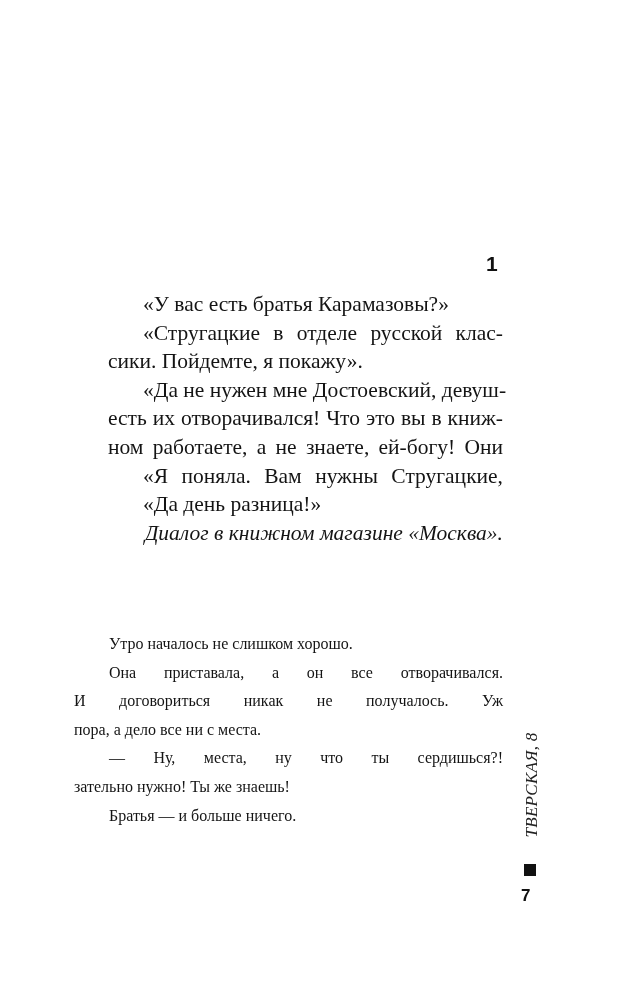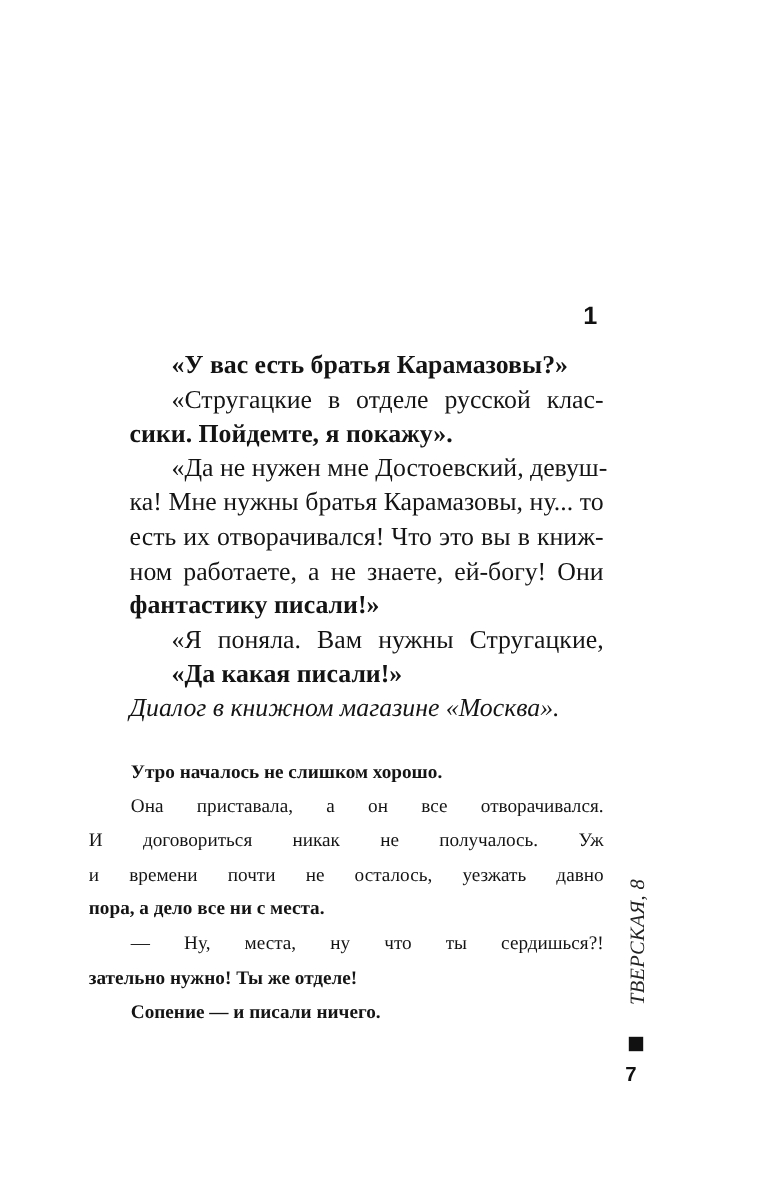--- a/index.html
+++ b/index.html
@@ -43,28 +43,27 @@
     }
     .line {
       display: block;
       white-space: nowrap;
       text-align: justify;
       text-align-last: justify;
       height: 28.6px;
     }
     .line.last {
       text-align-last: left;
-      font-weight: bold;
     }
     .line.indent {
       padding-left: 35px;
     }
     .epigraph-source {
       display: block;
-      text-align: left;
+      text-align: right;
       font-style: italic;
       white-space: nowrap;
       height: 28.6px;
     }
     .running-head {
       position: absolute;
       left: 518px;
       top: 710px;
       width: 28px;
       height: 150px;
@@ -102,38 +101,35 @@
 </head>
 <body>
 
 <div class="chapter-number">1</div>
 
 <div class="epigraph">
   <span class="line indent last">«У вас есть братья Карамазовы?»</span>
   <span class="line indent">«Стругацкие в отделе русской клас-</span>
   <span class="line last">сики. Пойдемте, я покажу».</span>
   <span class="line indent">«Да не нужен мне Достоевский, девуш-</span>
-  <span class="line">ка! Мне нужны братья Карамазовы, ну... то</span>
   <span class="line">есть их отворачивался! Что это вы в книж-</span>
   <span class="line">ном работаете, а не знаете, ей-богу! Они</span>
-  <span class="line last">фантастику писали!»</span>
   <span class="line indent">«Я поняла. Вам нужны Стругацкие,</span>
-  <span class="line indent last">«Да какая писали!»</span>
+  <span class="line indent last">«Да день разница!»</span>
   <span class="epigraph-source">Диалог в книжном магазине «Москва».</span>
 </div>
 
 <div class="body-text">
   <span class="line indent last">Утро началось не слишком хорошо.</span>
   <span class="line indent">Она приставала, а он все отворачивался.</span>
   <span class="line">И договориться никак не получалось. Уж</span>
-  <span class="line">и времени почти не осталось, уезжать давно</span>
   <span class="line last">пора, а дело все ни с места.</span>
   <span class="line indent">— Ну, места, ну что ты сердишься?!</span>
-  <span class="line last">зательно нужно! Ты же отделе!</span>
-  <span class="line indent last">Сопение — и писали ничего.</span>
+  <span class="line last">зательно нужно! Ты же знаешь!</span>
+  <span class="line indent last">Братья — и больше ничего.</span>
 </div>
 
 <div class="running-head">
   <span>ТВЕРСКАЯ, 8</span>
 </div>
 
 <div class="square-marker"></div>
 
 <div class="page-number">7</div>
 

